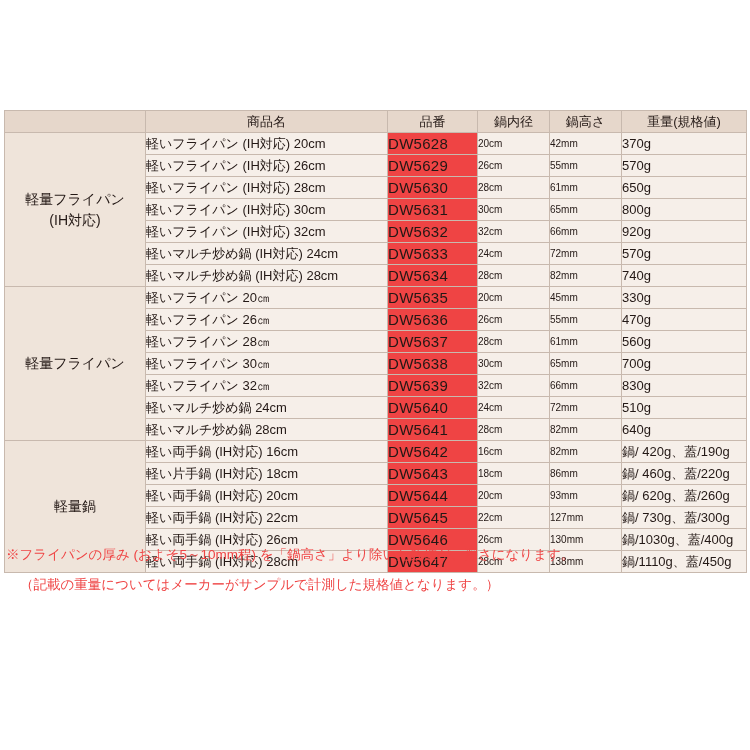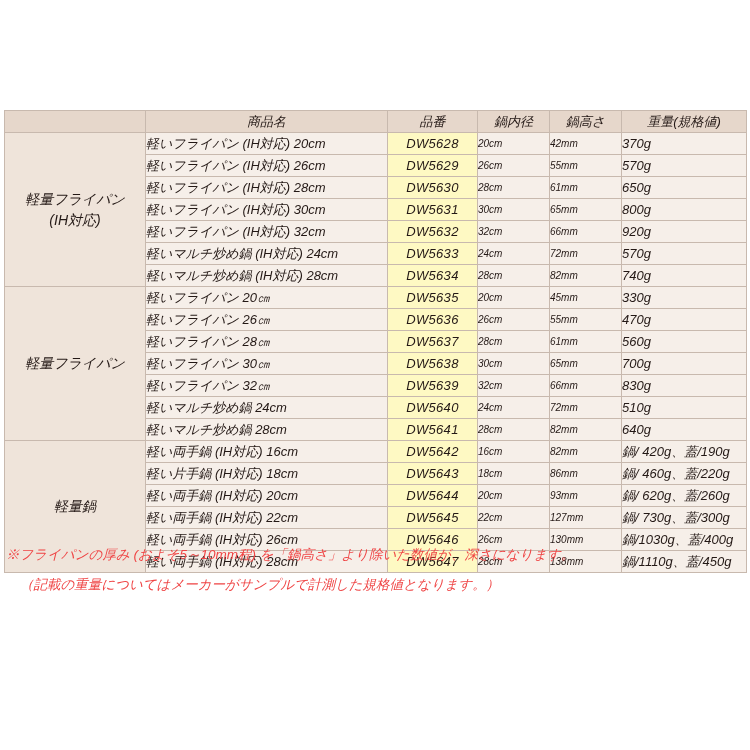--- a/index.html
+++ b/index.html
@@ -12,21 +12,20 @@
     background: #ffffff;
     font-family: "Liberation Sans", sans-serif;
     color: #231815;
     overflow: hidden;
   }
   .page {
     position: relative;
     width: 750px;
     height: 750px;
     box-sizing: border-box;
-    font-style: italic;
   }
   table.spec {
     position: absolute;
     top: 110px;
     left: 4px;
     width: 742px;
     border-collapse: collapse;
     table-layout: fixed;
     font-size: 12.5px;
   }
@@ -60,23 +59,22 @@
     vertical-align: middle;
     line-height: 1.35;
   }
   td.name {
     background: #f6efe9;
     text-align: left;
     padding-left: 10px;
     font-size: 13px;
   }
   td.code {
-    background: #fef9c3;
-    text-align: center;
-    font-size: 13px;
+    background: #ef4444;
+    font-size: 15px;
     letter-spacing: 0.3px;
   }
   td.dia, td.hei {
     background: #f6efe9;
     text-align: left;
     font-size: 10px;
   }
   td.wei {
     background: #f6efe9;
     text-align: left;

